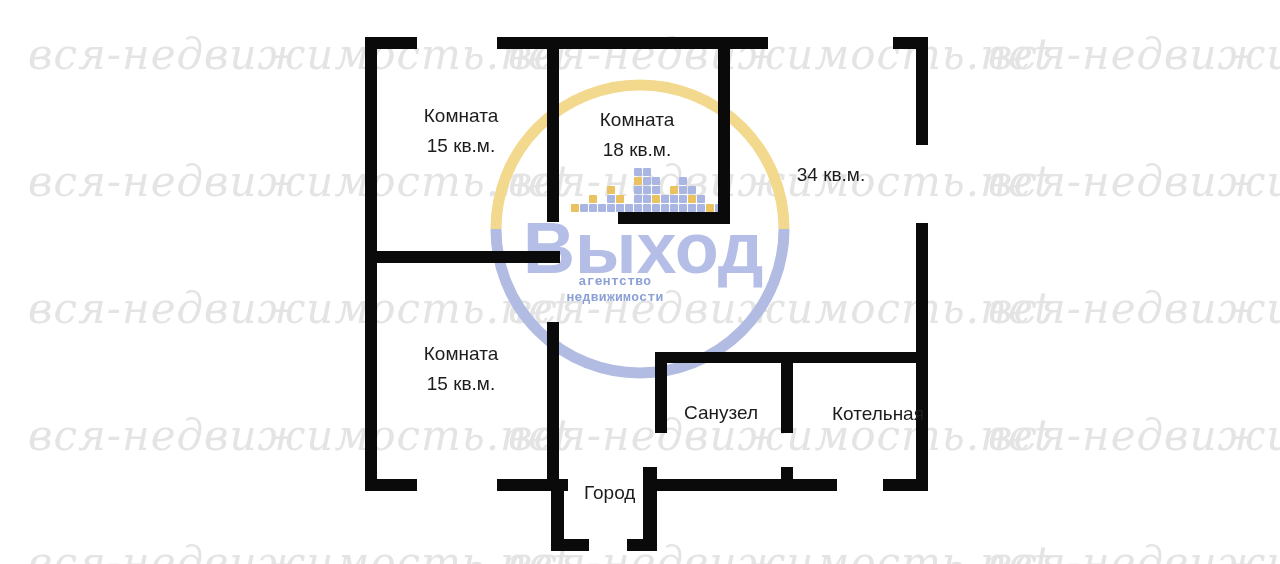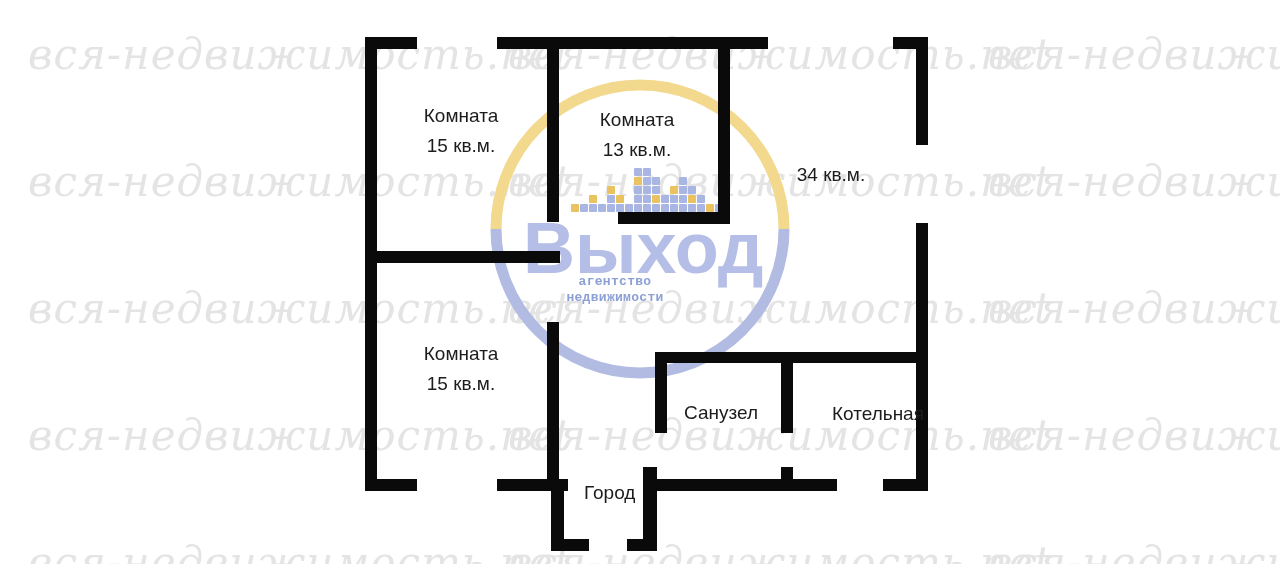--- a/index.html
+++ b/index.html
@@ -138,21 +138,21 @@
     <div class="wall" style="left: 643px; top: 467px; width: 14px; height: 84px; background: rgb(10, 10, 10);"></div>
     <div class="wall" style="left: 551px; top: 539px; width: 38px; height: 12px; background: rgb(10, 10, 10);"></div>
     <div class="wall" style="left: 627px; top: 539px; width: 30px; height: 12px; background: rgb(10, 10, 10);"></div>
 
     <div class="lbl" style="left:388px;top:101px;width:146px">
       <div>Комната</div>
       <div>15 кв.м.</div>
     </div>
     <div class="lbl" style="left:564px;top:105px;width:146px">
       <div>Комната</div>
-      <div>13 кв.м.</div>
+      <div>18 кв.м.</div>
     </div>
     <div class="lbl" style="left:765px;top:160px;width:132px">
       <div>34 кв.м.</div>
     </div>
     <div class="lbl" style="left:388px;top:339px;width:146px">
       <div>Комната</div>
       <div>15 кв.м.</div>
     </div>
     <div class="lbl" style="left:668px;top:398px;width:106px">
       <div>Санузел</div>

